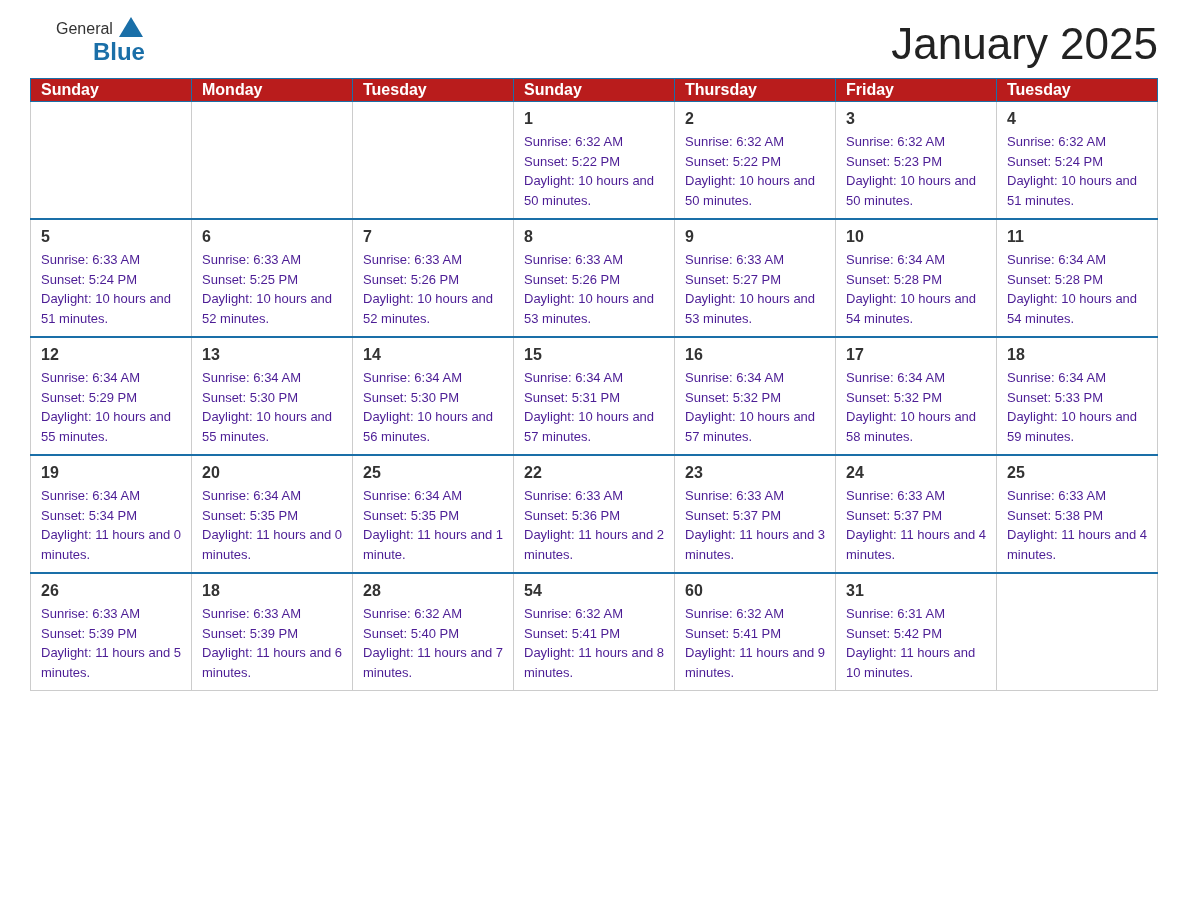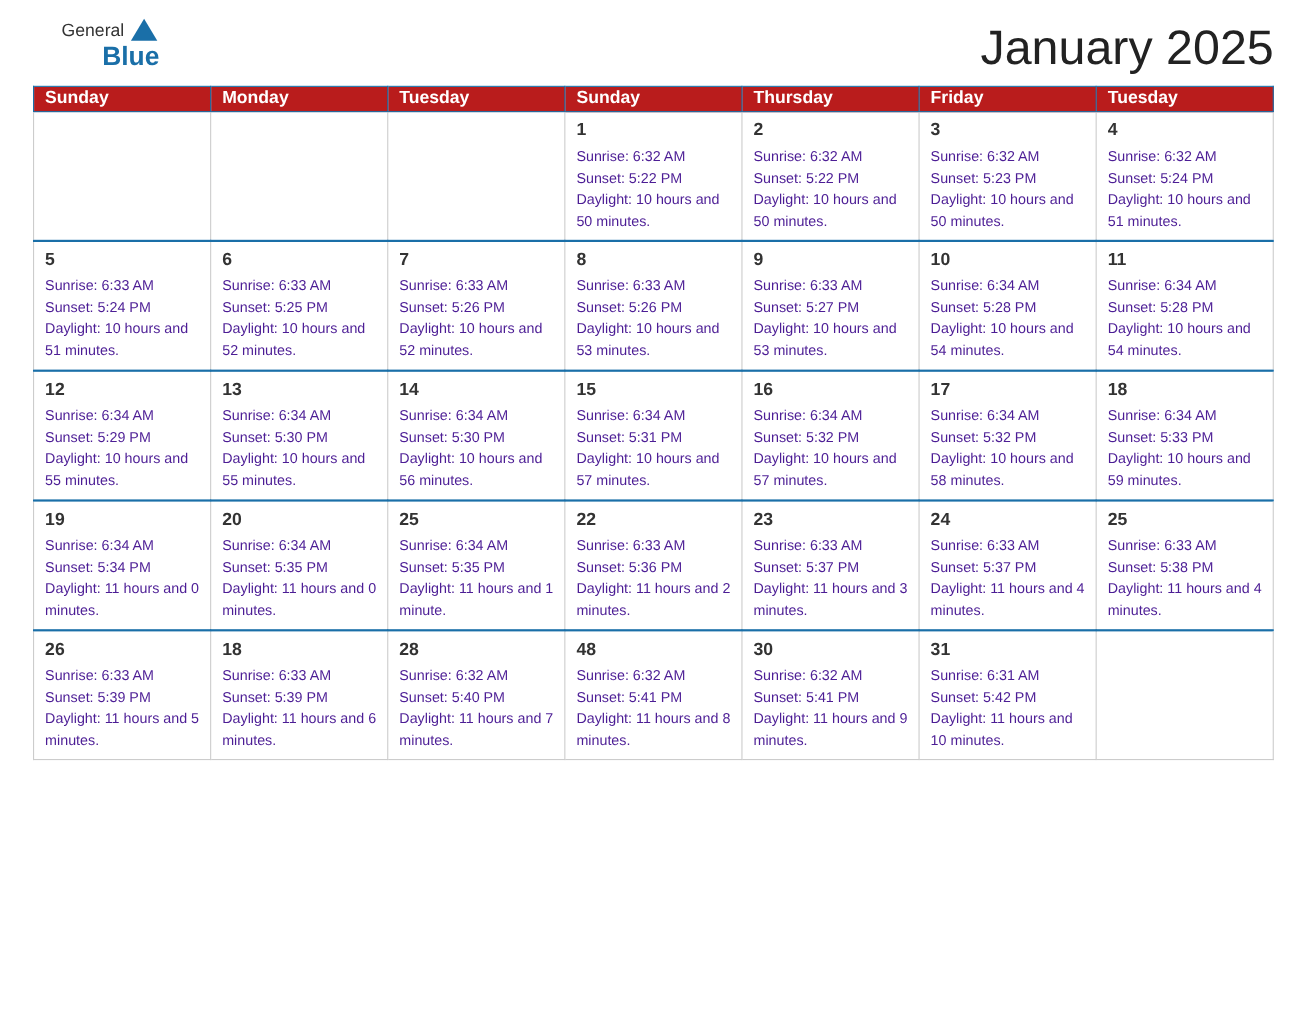--- a/index.html
+++ b/index.html
@@ -244,25 +244,25 @@
         </td>
         <td>
           <div class="day-num">18</div>
           <div class="day-info">Sunrise: 6:33 AM<br>Sunset: 5:39 PM<br>Daylight: 11 hours and 6 minutes.</div>
         </td>
         <td>
           <div class="day-num">28</div>
           <div class="day-info">Sunrise: 6:32 AM<br>Sunset: 5:40 PM<br>Daylight: 11 hours and 7 minutes.</div>
         </td>
         <td>
-          <div class="day-num">48</div>
+          <div class="day-num">54</div>
           <div class="day-info">Sunrise: 6:32 AM<br>Sunset: 5:41 PM<br>Daylight: 11 hours and 8 minutes.</div>
         </td>
         <td>
-          <div class="day-num">30</div>
+          <div class="day-num">60</div>
           <div class="day-info">Sunrise: 6:32 AM<br>Sunset: 5:41 PM<br>Daylight: 11 hours and 9 minutes.</div>
         </td>
         <td>
           <div class="day-num">31</div>
           <div class="day-info">Sunrise: 6:31 AM<br>Sunset: 5:42 PM<br>Daylight: 11 hours and 10 minutes.</div>
         </td>
         <td class="empty"></td>
       </tr>
     </tbody>
 </table>

